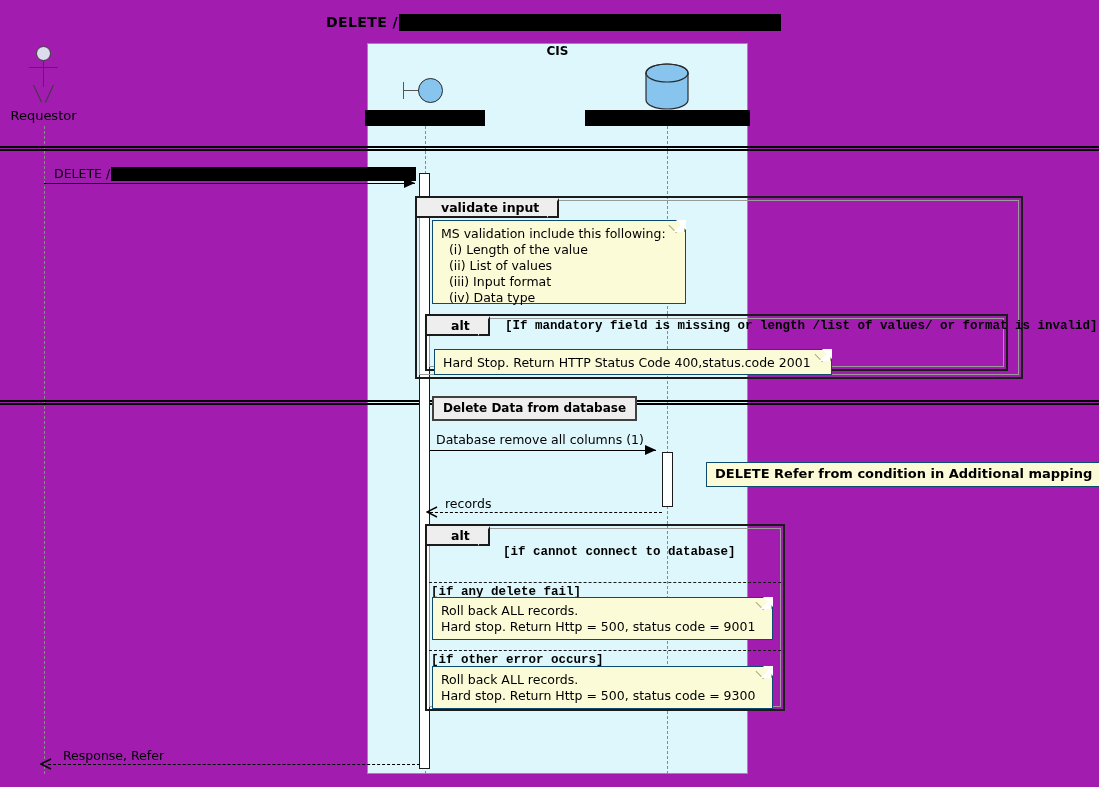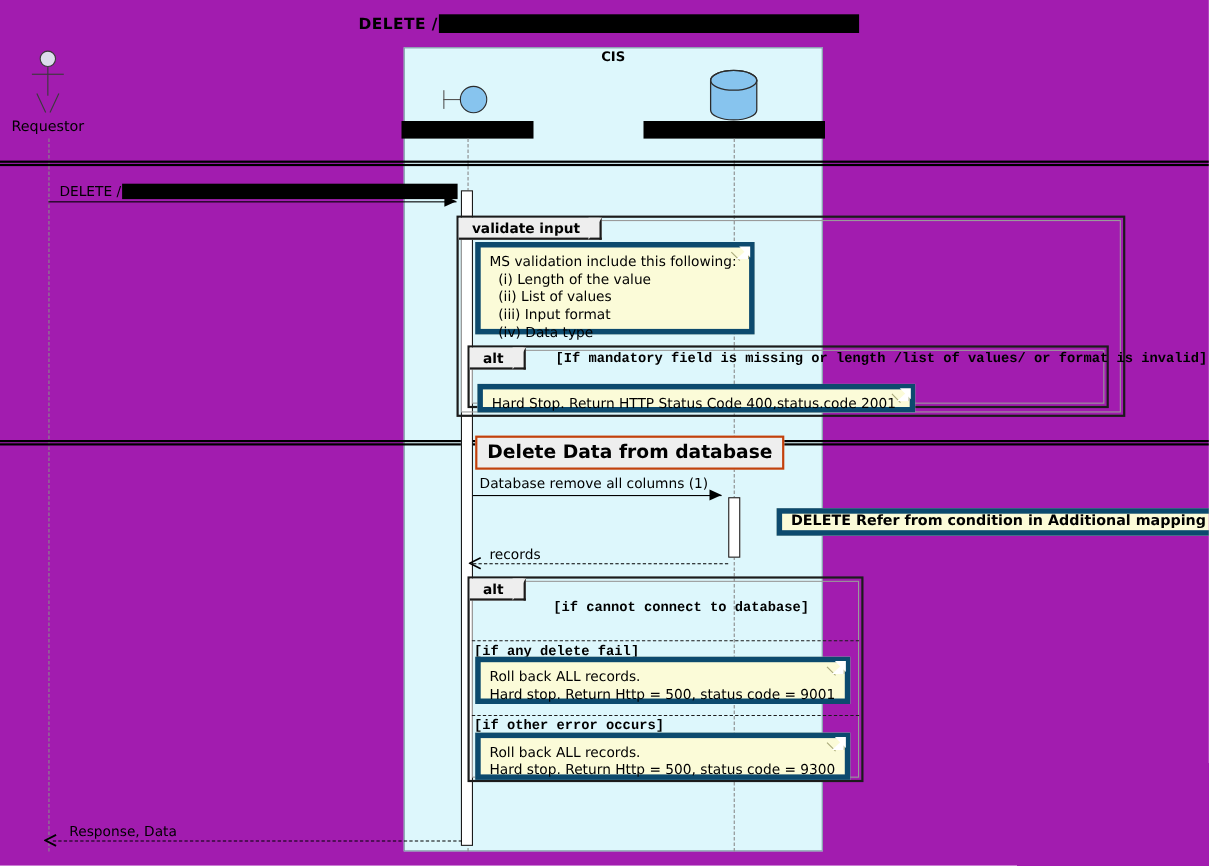--- a/index.html
+++ b/index.html
@@ -168,23 +168,23 @@
     border-top: 2px solid #000;
     border-bottom: 2px solid #000;
     box-sizing: border-box;
   }
   .sep-1 { top: 146px; }
   .sep-2 { top: 400px; }
 
   .divider-label {
     left: 432px; top: 396px;
     background: #eeeeee;
-    border: 2px solid #c2410c;
+    border: 2px solid #404040;
     padding: 3px 9px 4px 9px;
-    font-size: 17px;
+    font-size: 12px;
     font-weight: bold;
     color: #000;
     white-space: nowrap;
   }
 
   
   .msg-line {
     height: 0;
     border-top: 1px solid #000;
   }
@@ -243,21 +243,21 @@
   }
   .frame-tab {
     position: absolute;
     left: 0px; top: 0px;
     height: 20px;
     background: #eeeeee;
     border-right: 2px solid #1b1b1b;
     border-bottom: 2px solid #1b1b1b;
     display: flex;
     align-items: center;
-    padding: 0 18px 0 12px;
+    padding: 0 18px 0 24px;
     font-size: 12.5px;
     font-weight: bold;
     color: #000;
     box-sizing: border-box;
     white-space: nowrap;
   }
   .frame-tab::after {
     content: "";
     position: absolute;
     right: -2px; top: 0;
@@ -292,21 +292,21 @@
   .g-validate { left: 415px; top: 196px; width: 608px; height: 183px; }
   
   .g-alt1 { left: 425px; top: 314px; width: 583px; height: 57px; }
   
   .g-alt2 { left: 425px; top: 524px; width: 360px; height: 187px; }
 
   
   .note {
     position: absolute;
     background: #fbfbd8;
-    border: 5px solid #0c4a6e;
+    border: 1px solid #0c4a6e;
     box-sizing: border-box;
     font-size: 12.5px;
     color: #000;
     padding: 5px 8px 6px 8px;
     line-height: 16px;
     white-space: pre;
   }
   .note::after {
     content: "";
     position: absolute;
@@ -451,19 +451,19 @@
 
   <div class="note note-9001">Roll back ALL records.
 Hard stop. Return Http = 500, status code = 9001
     <span class="note-corner"></span>
   </div>
   <div class="note note-9300">Roll back ALL records.
 Hard stop. Return Http = 500, status code = 9300
     <span class="note-corner"></span>
   </div>
 
-  <div class="abs msg-label m4-label">Response, Data</div>
+  <div class="abs msg-label m4-label">Response, Refer</div>
   <div class="abs msg-line-dotted m4-line"></div>
   <svg class="abs arrow-l-open m4-arrow" viewBox="0 0 12 12">
     <path d="M11 1 L1 6 L11 11" fill="none" stroke="#000" stroke-width="1.6"></path>
   </svg>
 
 </div>
 
 </body></html>

